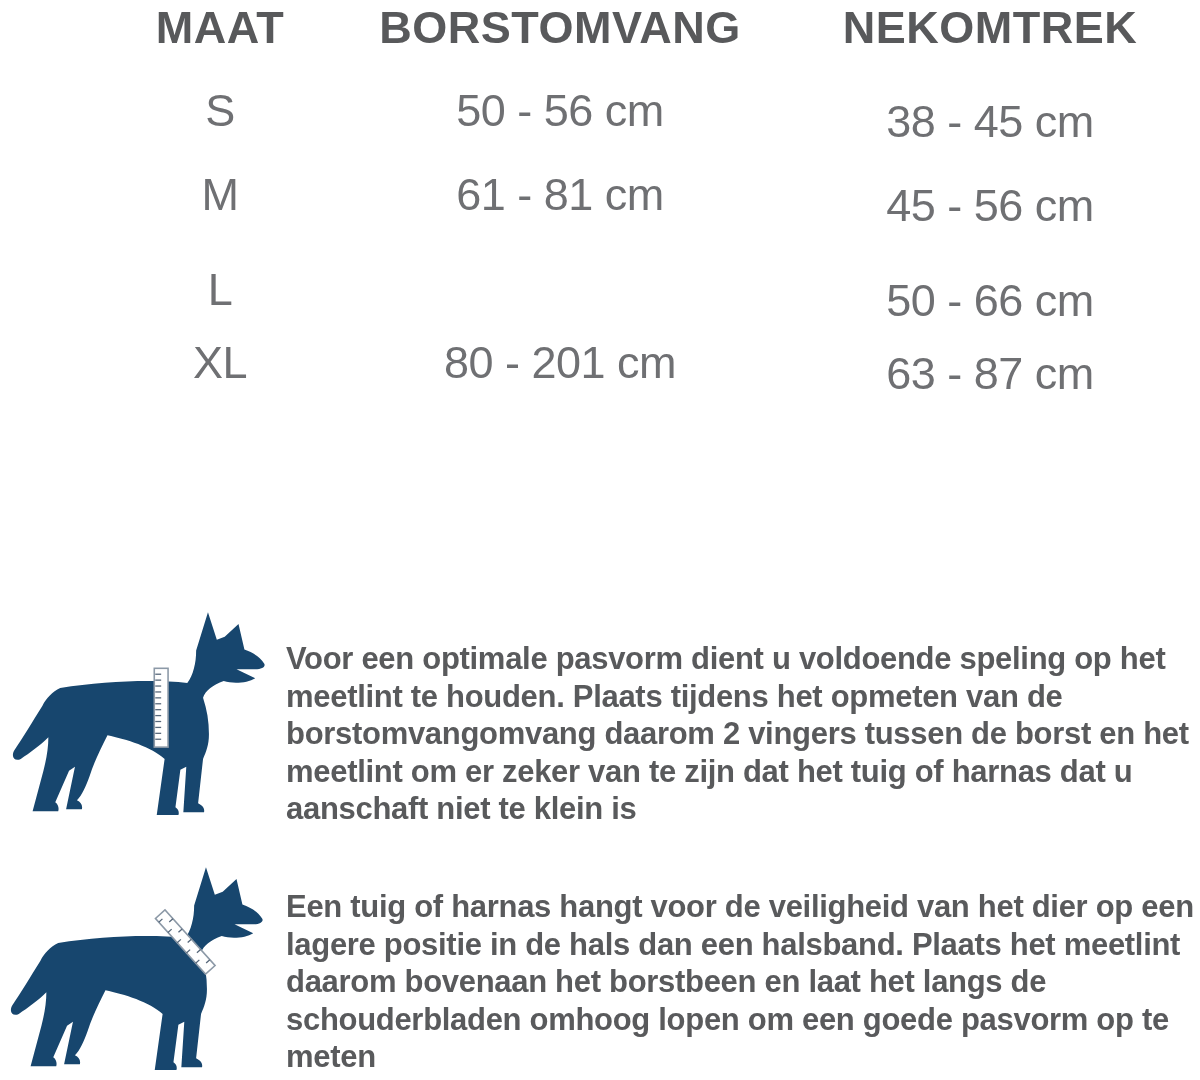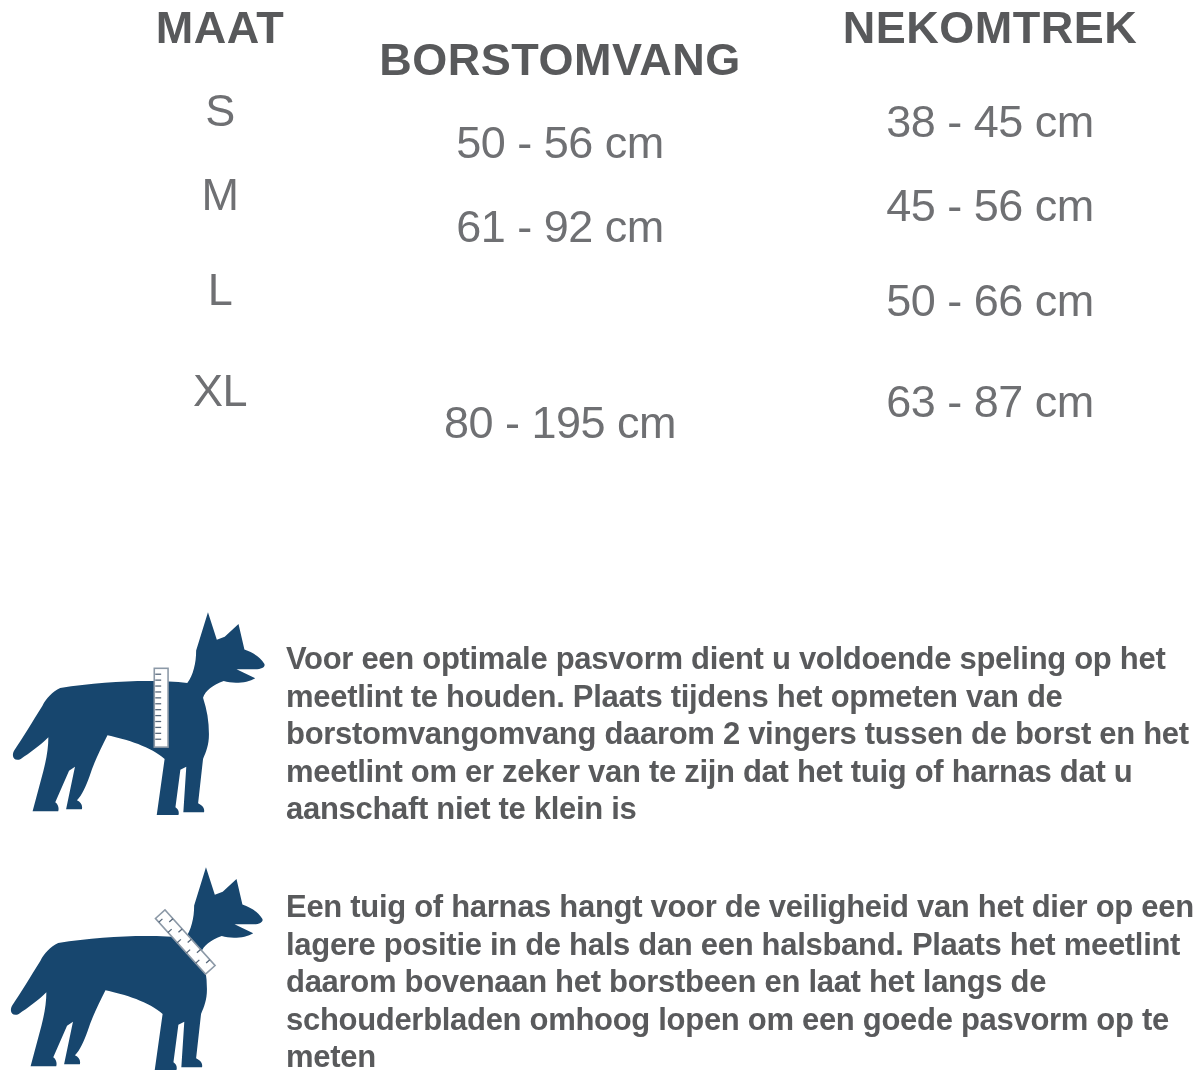--- a/index.html
+++ b/index.html
@@ -7,21 +7,21 @@
     position:relative;
     width:1200px;height:1080px;
     background:var(--background,#fff);
     font-family:"Liberation Sans",sans-serif;
     overflow:hidden;
   }
   
   .trow{position:absolute;left:0;width:1200px;height:70px;}
   .cell{position:absolute;top:0;text-align:center;white-space:nowrap;}
   .c1{left:110px;width:220px;}
-  .c2{left:330px;width:460px;margin-top:32px;}
+  .c2{left:330px;width:460px;}
   .c3{left:765px;width:450px;}
   .th{font-weight:700;font-size:45px;color:var(--heading-text,#58595B);letter-spacing:.5px;}
   .td{font-weight:400;font-size:45px;color:var(--value-text,#6F7073);letter-spacing:-.5px;}
   .vrow .c3{top:11px;}
   
   .para{
     position:absolute;left:286px;width:916px;
     font-weight:700;font-size:31px;line-height:37.5px;
     letter-spacing:-.3px;
     color:var(--body-text,#595A5C);
@@ -43,32 +43,32 @@
   </div>
 
   <div class="trow vrow" style="top:85px">
     <div class="cell c1 td">S</div>
     <div class="cell c2 td">50 - 56 cm</div>
     <div class="cell c3 td">38 - 45 cm</div>
   </div>
 
   <div class="trow vrow" style="top:169px">
     <div class="cell c1 td">M</div>
-    <div class="cell c2 td">61 - 92 cm</div>
+    <div class="cell c2 td">61 - 81 cm</div>
     <div class="cell c3 td">45 - 56 cm</div>
   </div>
 
   <div class="trow vrow" style="top:264px">
     <div class="cell c1 td">L</div>
     <div class="cell c3 td">50 - 66 cm</div>
   </div>
 
-  <div class="trow vrow" style="top:365px">
+  <div class="trow vrow" style="top:337px">
     <div class="cell c1 td">XL</div>
-    <div class="cell c2 td">80 - 195 cm</div>
+    <div class="cell c2 td">80 - 201 cm</div>
     <div class="cell c3 td">63 - 87 cm</div>
   </div>
 
   <div class="dog" style="left:6px;top:606px">
     <svg viewBox="0 0 270 235" xmlns="http://www.w3.org/2000/svg">
       <path fill="var(--dog-fill,#17466E)" d="
         M205,6 L214,34 L222,31 L236,18 L242,44
         C251,47 258,52 262,58 C264,61 260,64 253,64
         L234,64 L253,73
         C245,78 231,79 221,76 C210,80 202,86 200,93

